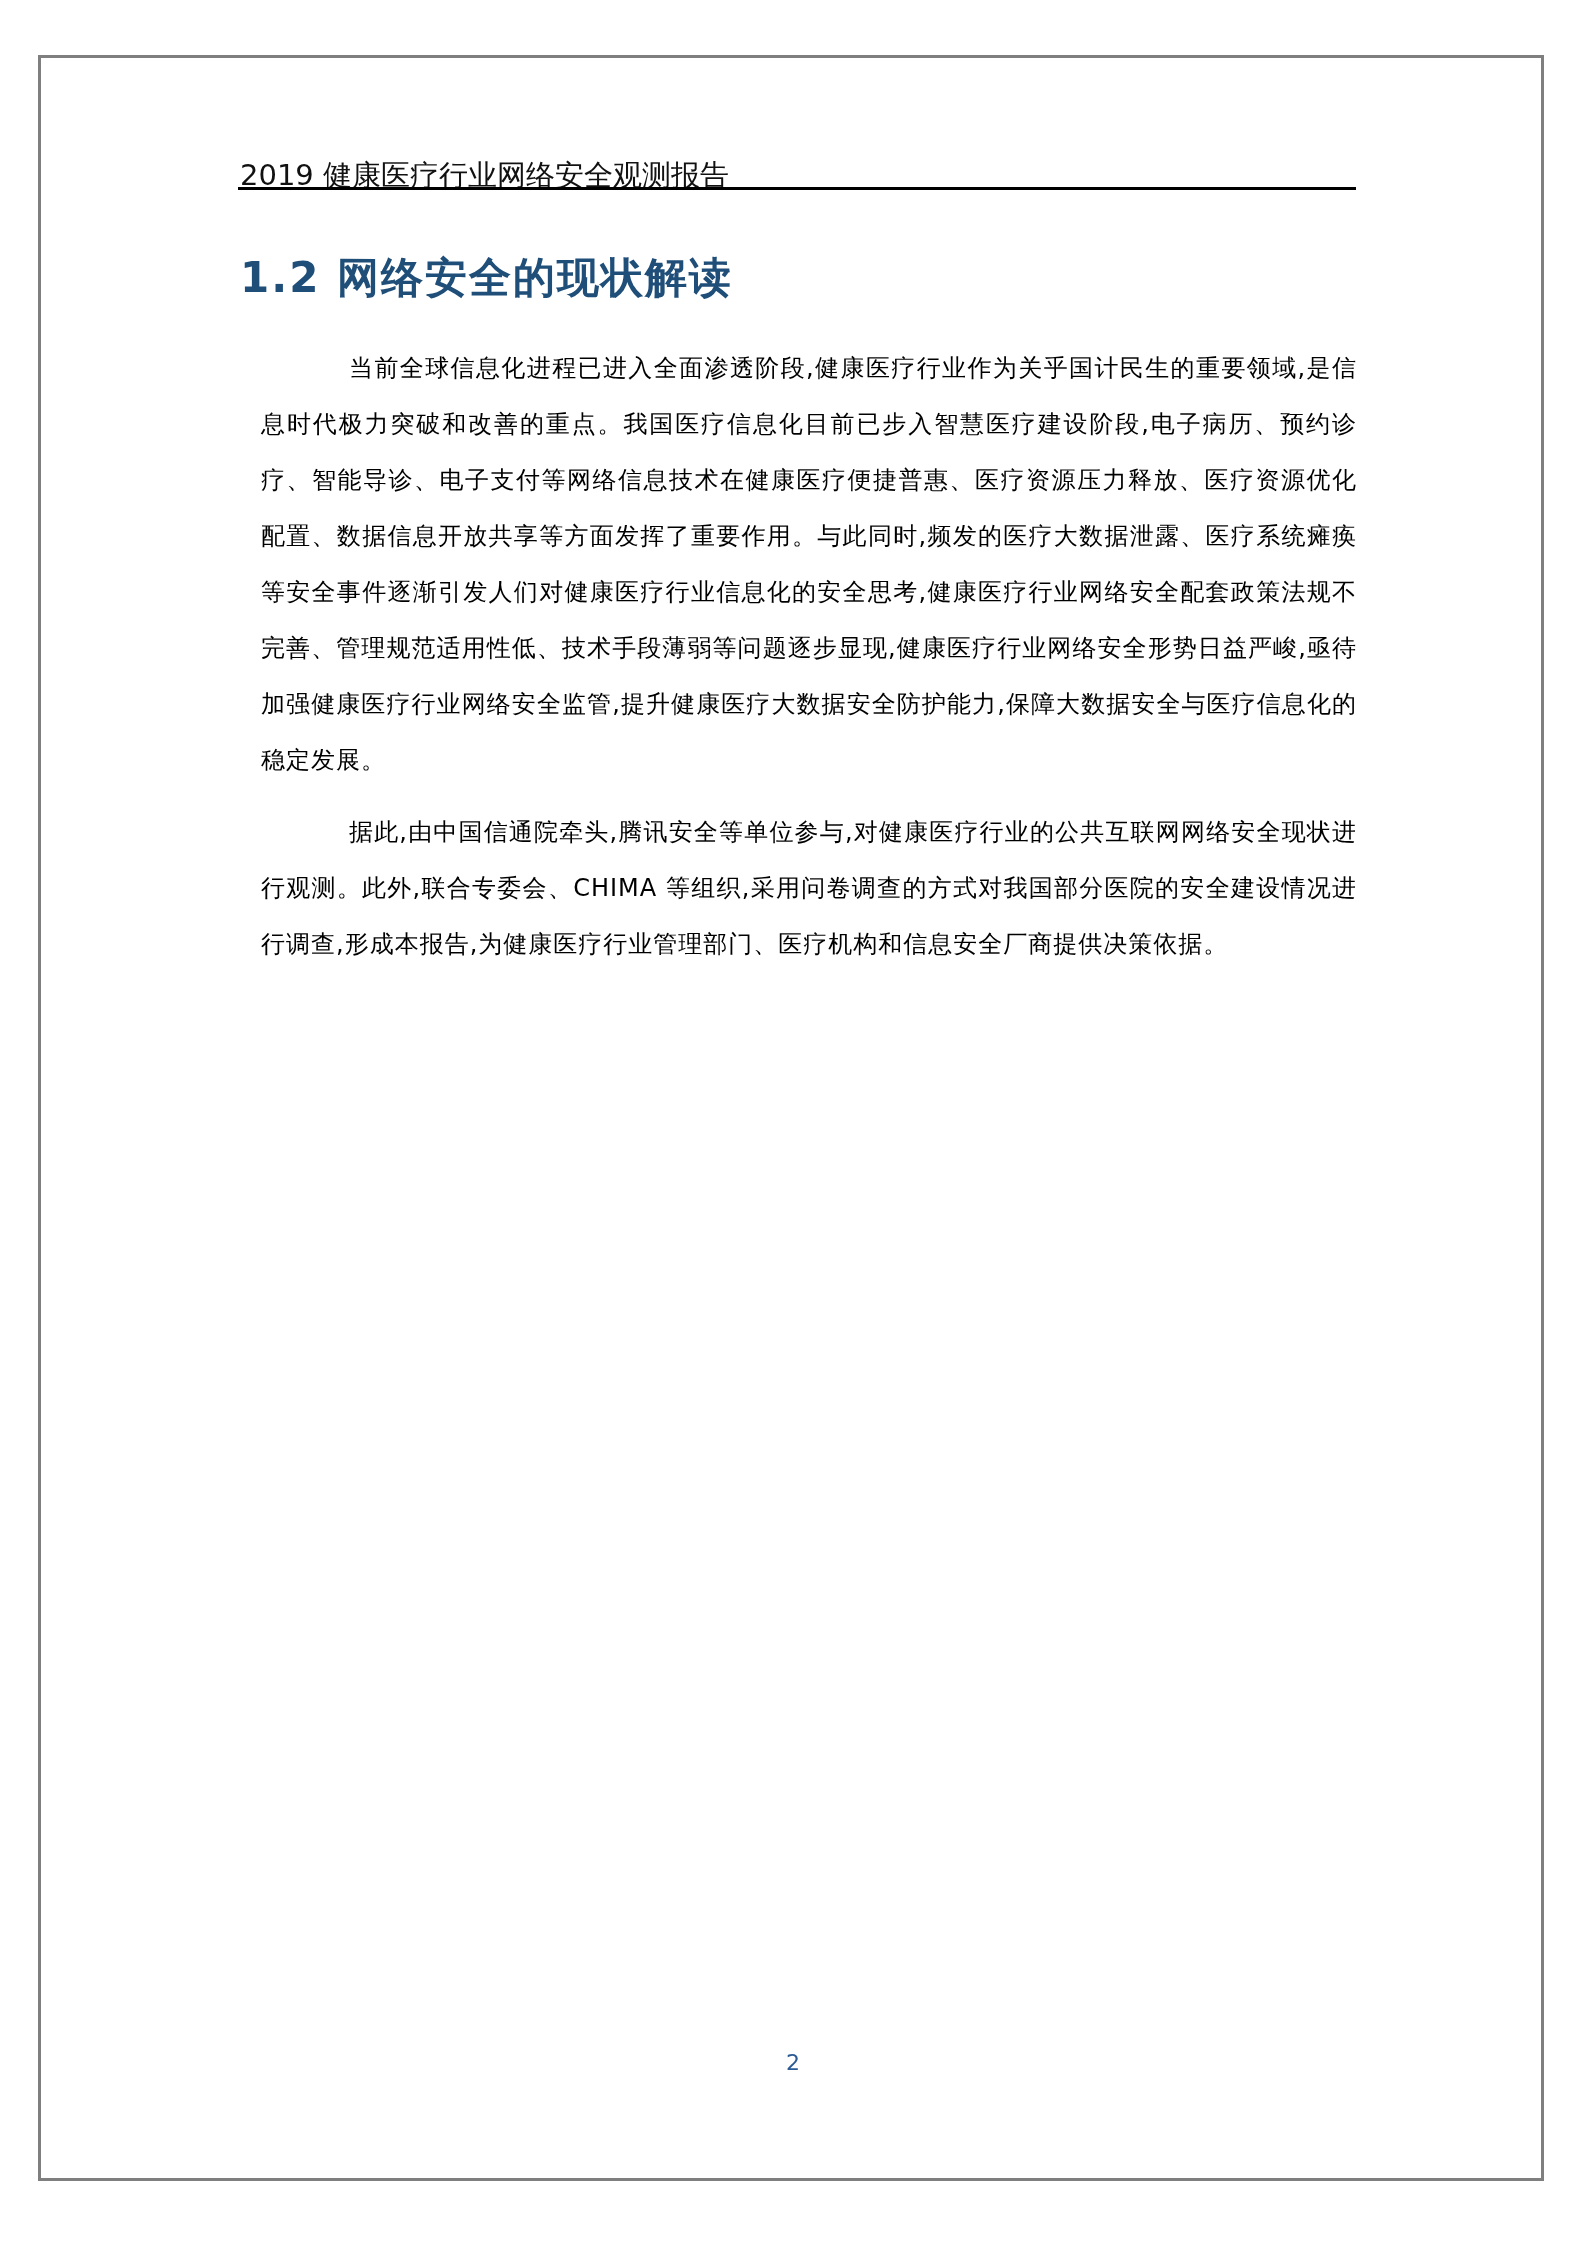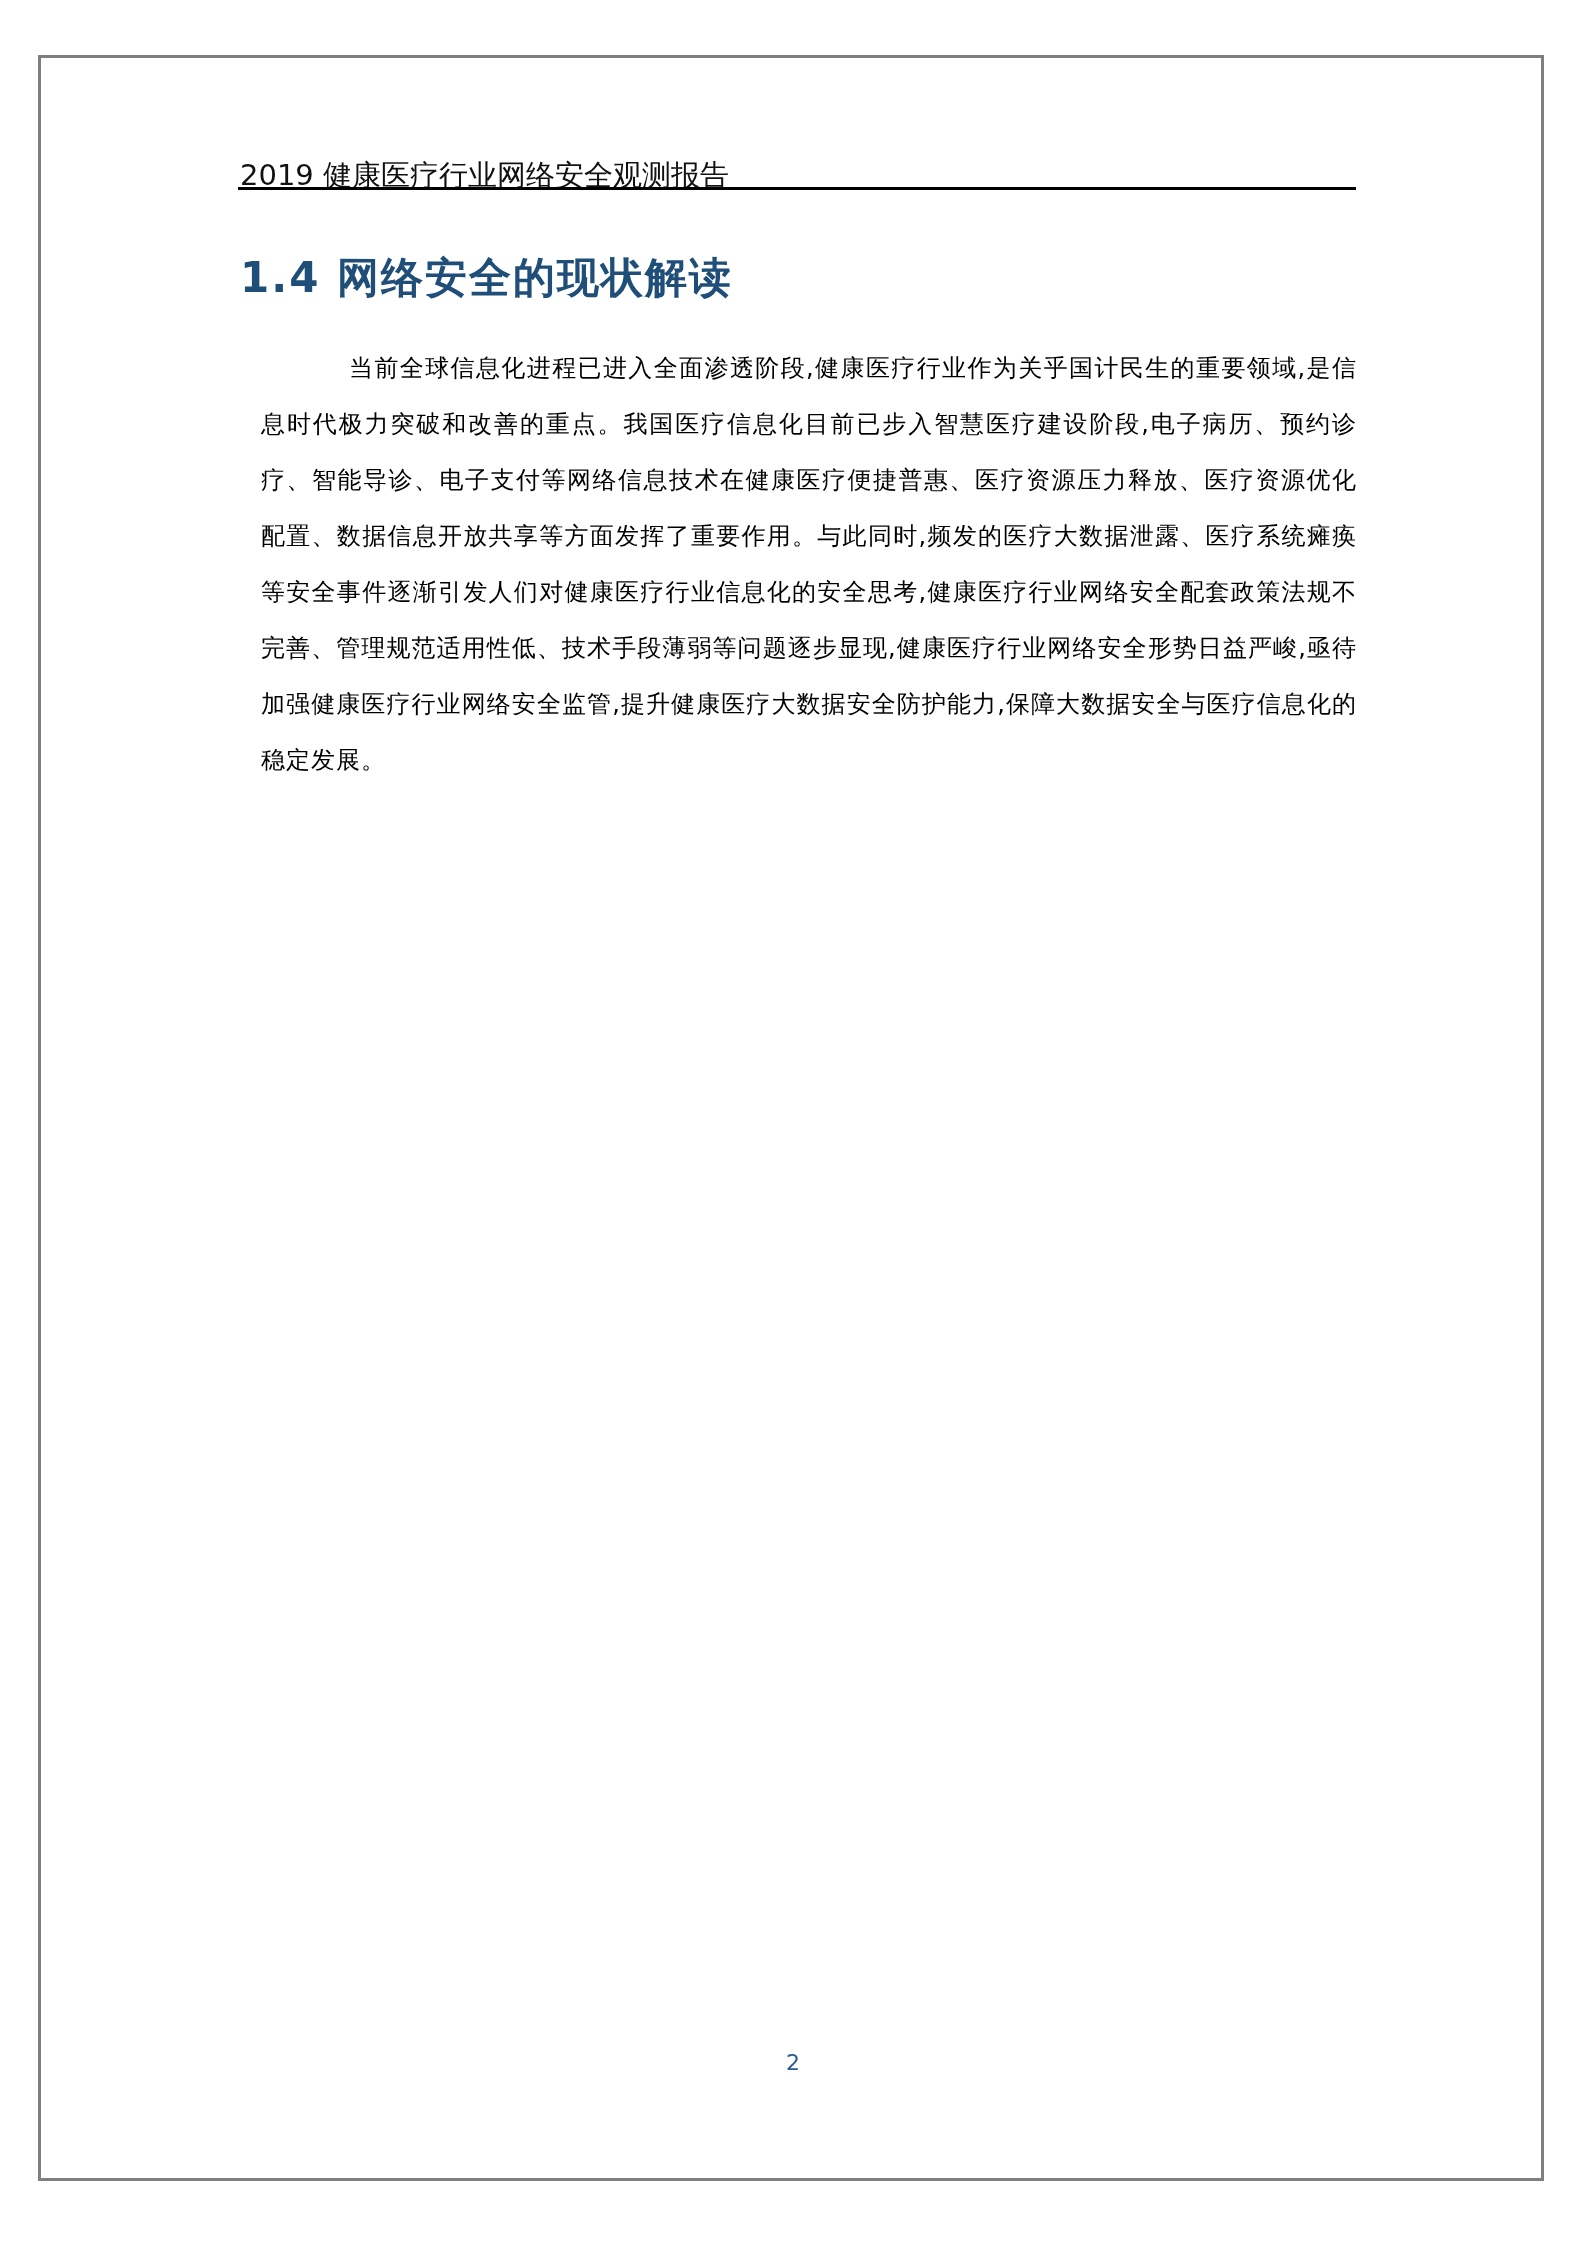--- a/index.html
+++ b/index.html
@@ -13,19 +13,20 @@
   .page-number{position:absolute;left:786px;top:2050px;font-size:22px;color:#2a5b94;}
 </style>
 </head>
 <body>
 
 <div class="frame"></div>
 
 <div class="running-header">2019 健康医疗行业网络安全观测报告</div>
 <div class="header-rule"></div>
 
-<h2 class="section-heading" style="margin:0;">1.4 网络安全的现状解读</h2>
+<h2 class="section-heading" style="margin:0;">1.2 网络安全的现状解读</h2>
 
 <div class="body">
   <p class="para">当前全球信息化进程已进入全面渗透阶段,健康医疗行业作为关乎国计民生的重要领域,是信息时代极力突破和改善的重点。我国医疗信息化目前已步入智慧医疗建设阶段,电子病历、预约诊疗、智能导诊、电子支付等网络信息技术在健康医疗便捷普惠、医疗资源压力释放、医疗资源优化配置、数据信息开放共享等方面发挥了重要作用。与此同时,频发的医疗大数据泄露、医疗系统瘫痪等安全事件逐渐引发人们对健康医疗行业信息化的安全思考,健康医疗行业网络安全配套政策法规不完善、管理规范适用性低、技术手段薄弱等问题逐步显现,健康医疗行业网络安全形势日益严峻,亟待加强健康医疗行业网络安全监管,提升健康医疗大数据安全防护能力,保障大数据安全与医疗信息化的稳定发展。</p>
+  <p class="para">据此,由中国信通院牵头,腾讯安全等单位参与,对健康医疗行业的公共互联网网络安全现状进行观测。此外,联合专委会、CHIMA 等组织,采用问卷调查的方式对我国部分医院的安全建设情况进行调查,形成本报告,为健康医疗行业管理部门、医疗机构和信息安全厂商提供决策依据。</p>
 </div>
 
 <div class="page-number">2</div>
 
 </body></html>

